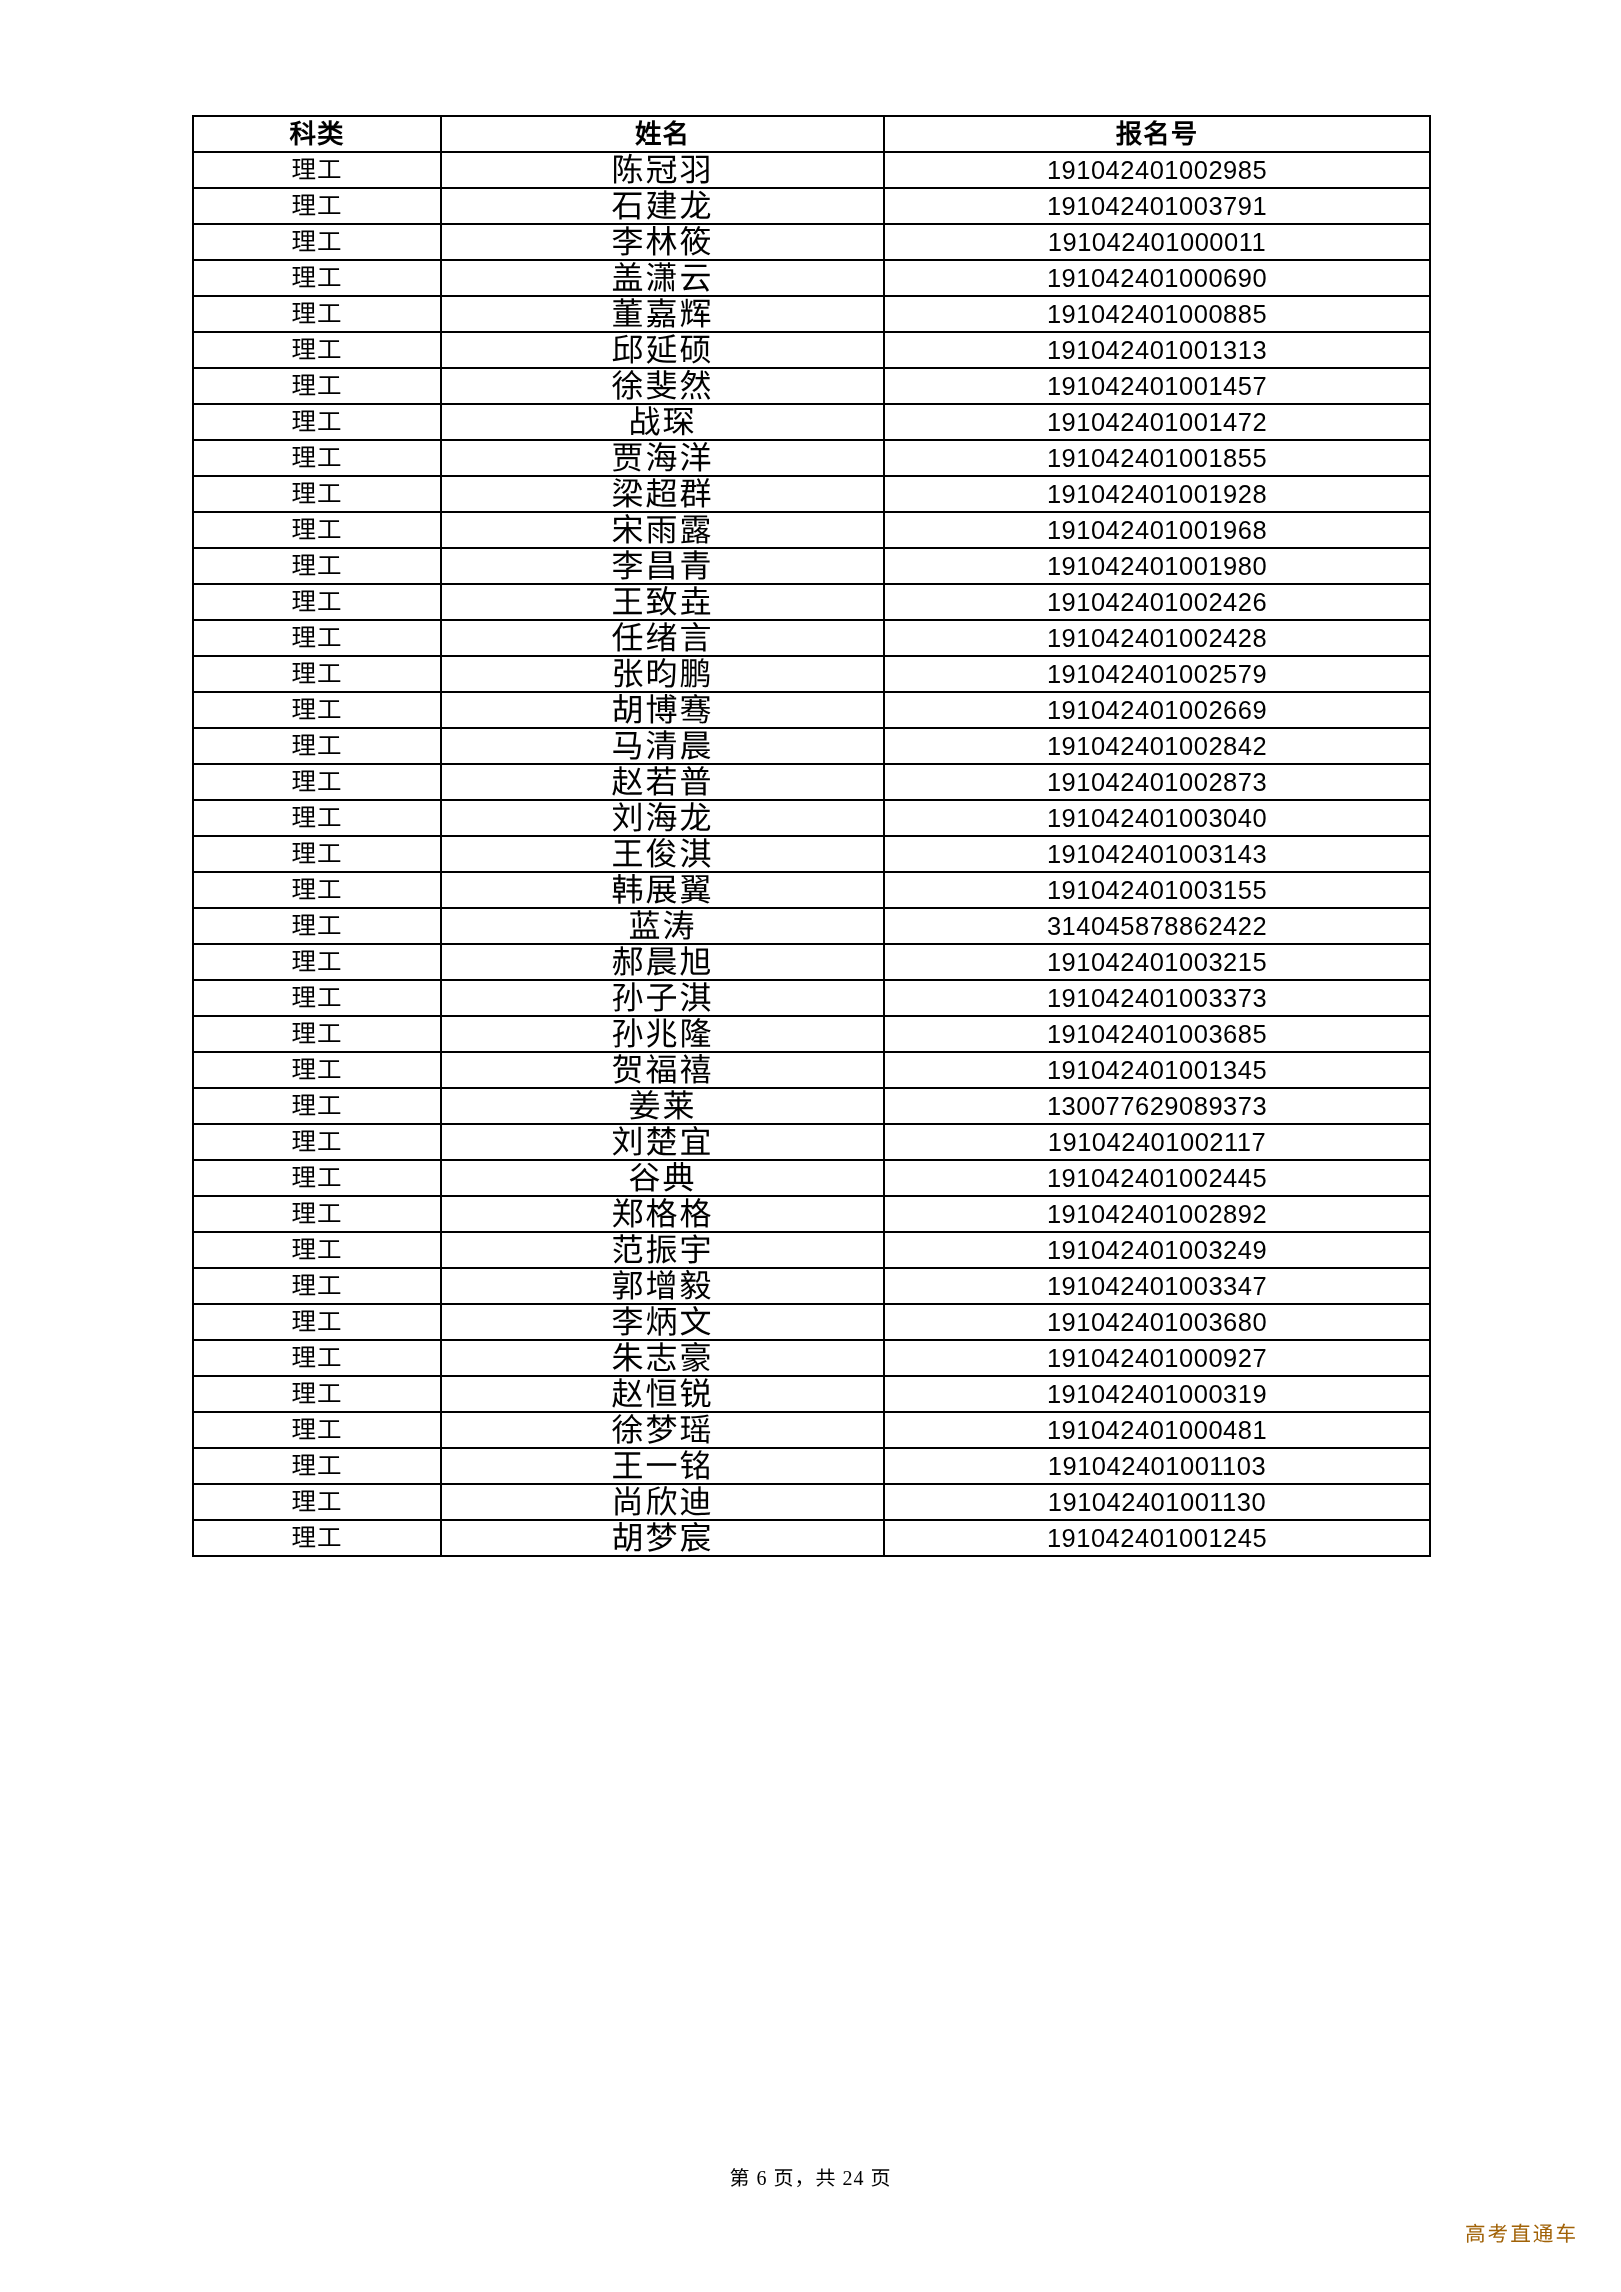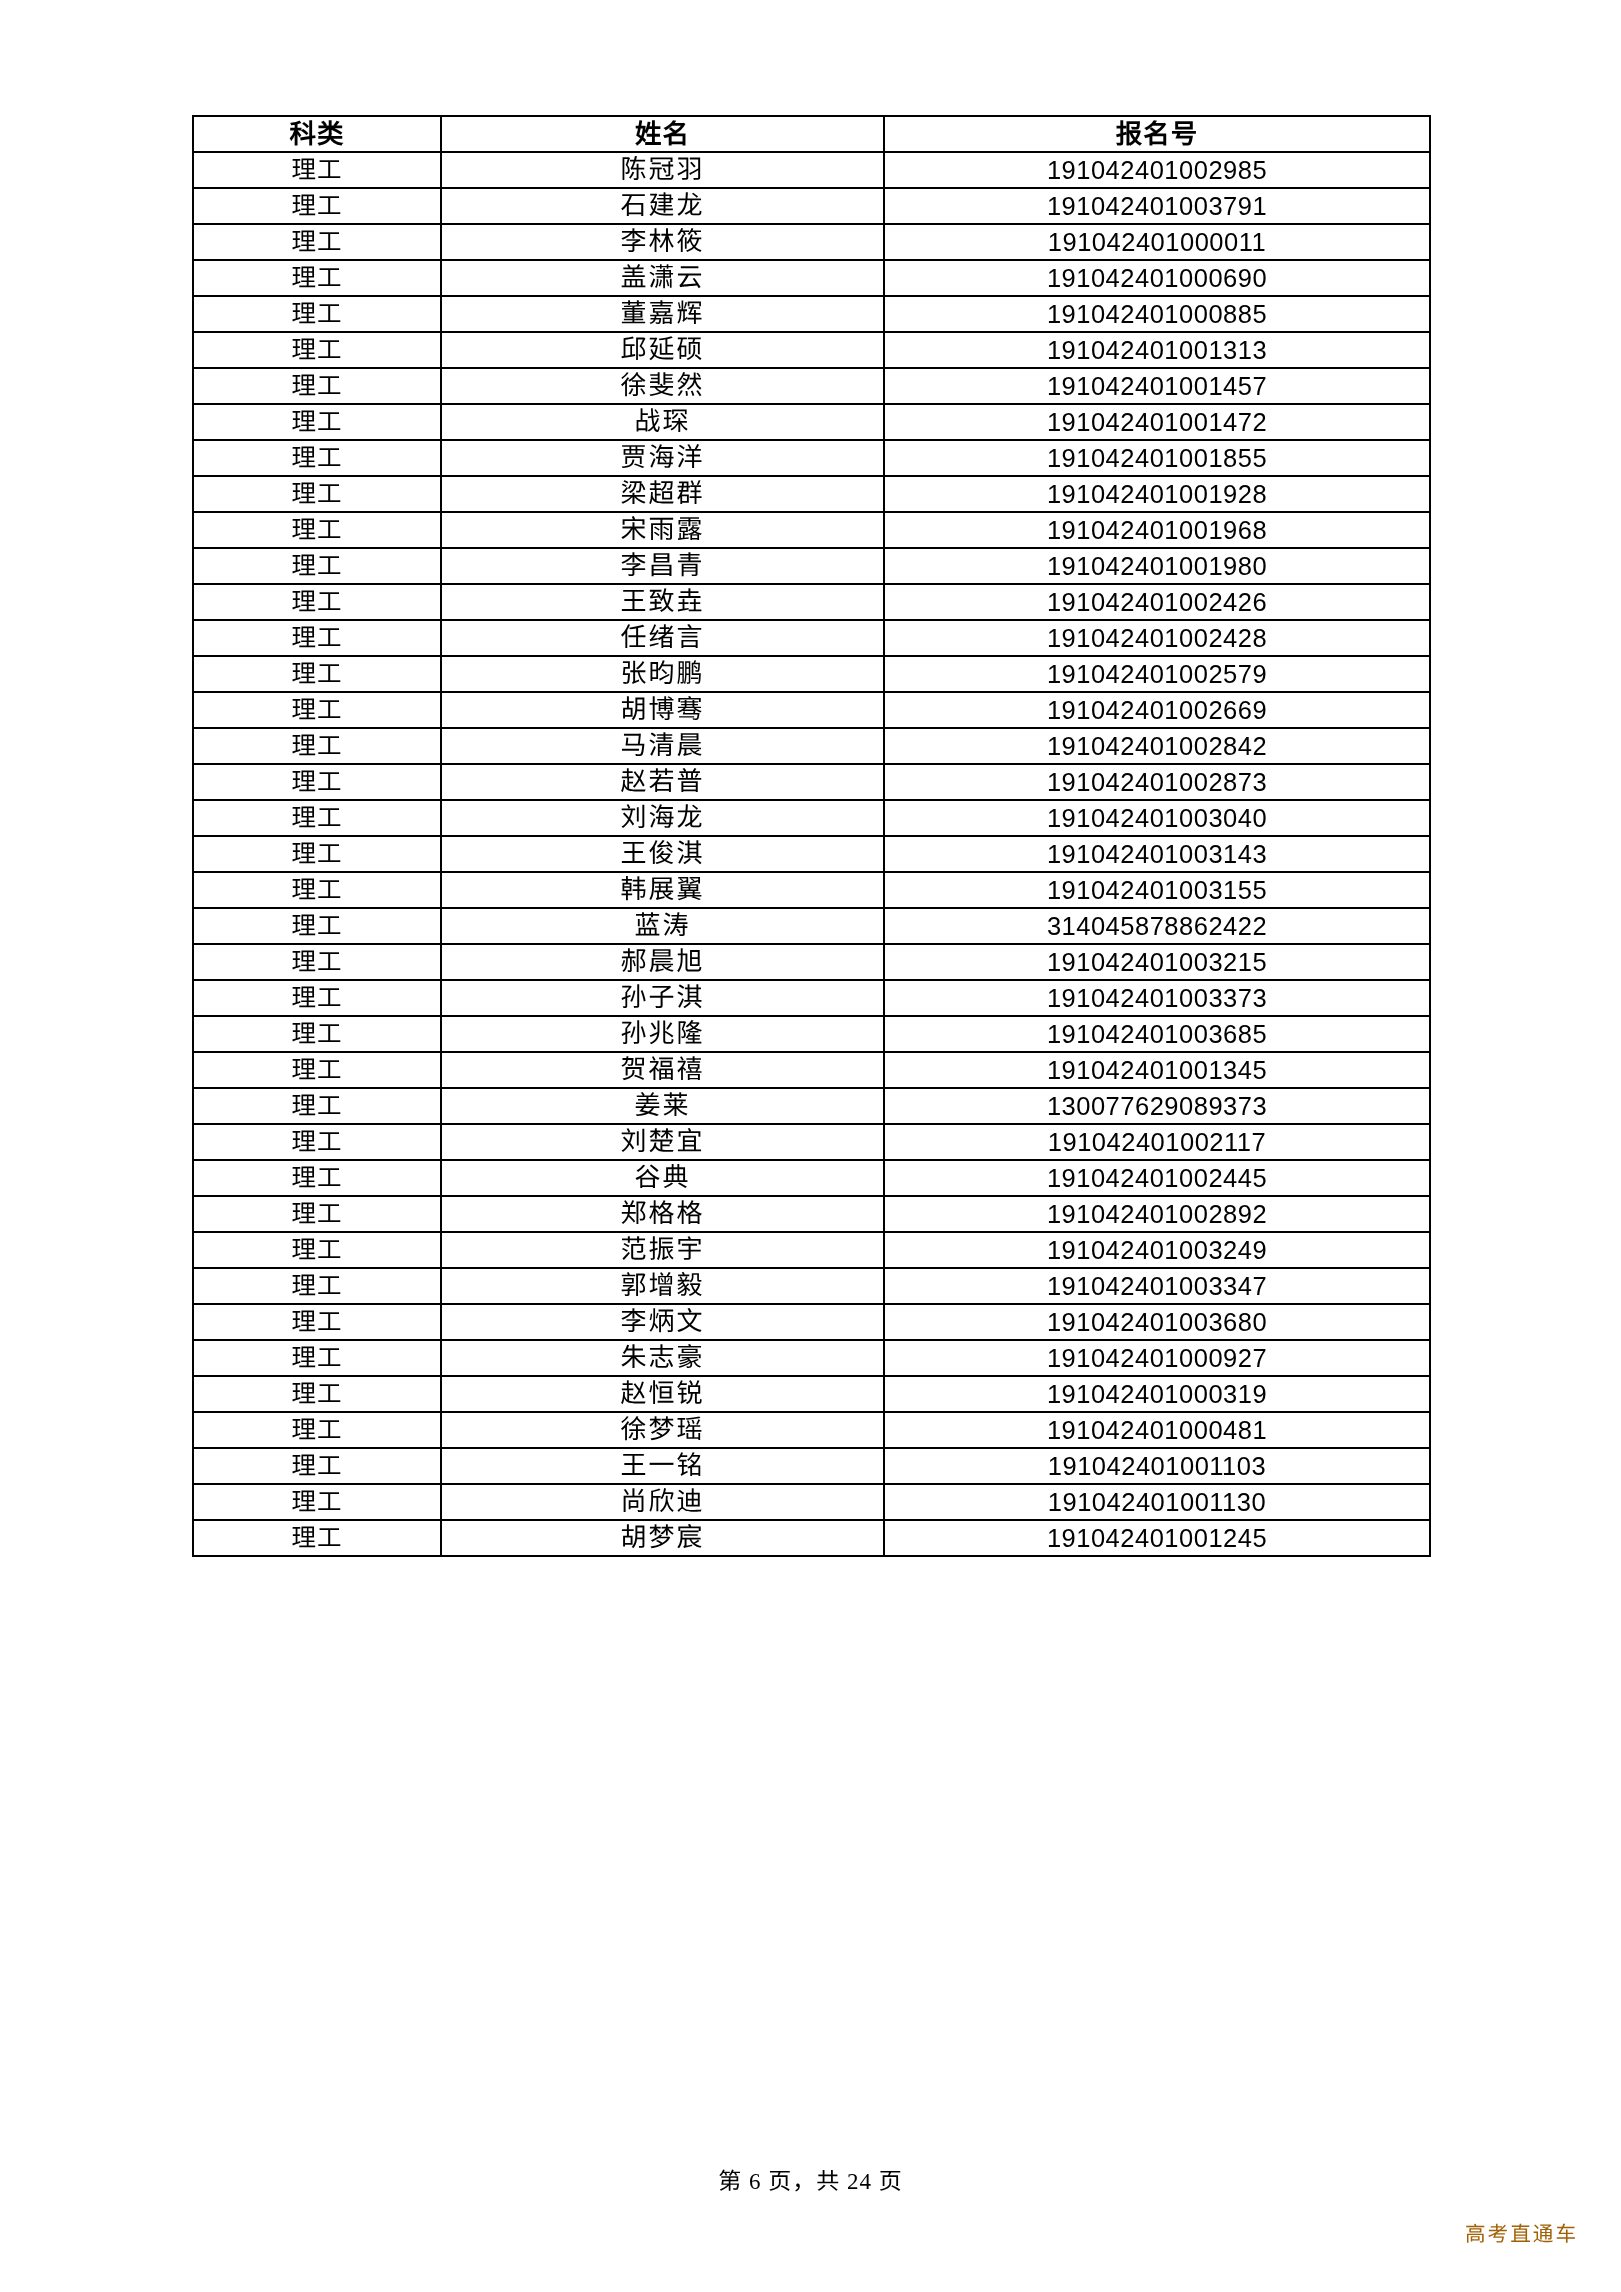--- a/index.html
+++ b/index.html
@@ -54,35 +54,35 @@
     font-size: 26.5px;
     font-weight: 700;
     letter-spacing: 1px;
   }
   table.roster td.cat {
     font-size: 24.5px;
     letter-spacing: 1px;
     text-align: center;
   }
   table.roster td.name {
-    font-size: 26px;
+    font-size: 32px;
     letter-spacing: 2px;
   }
   table.roster td.num {
     font-size: 25.5px;
     letter-spacing: 0.5px;
     font-family: "Liberation Sans", "DejaVu Sans", sans-serif;
   }
   .page-footer {
     position: absolute;
     left: 0;
     top: 2162px;
     width: 1621px;
     text-align: center;
-    font-size: 23px;
+    font-size: 20px;
     letter-spacing: 1px;
   }
   .watermark {
     position: absolute;
     right: 43px;
     top: 2217px;
     font-size: 20.6px;
     color: #a16207;
     letter-spacing: 2px;
     font-family: "Liberation Sans", "DejaVu Sans", sans-serif;

